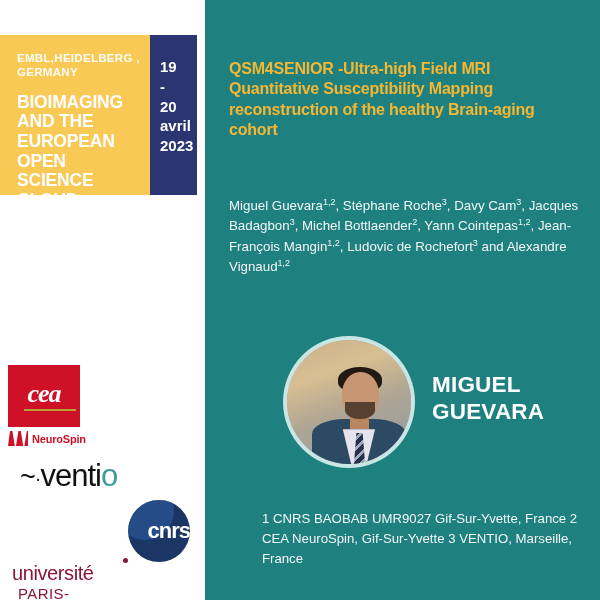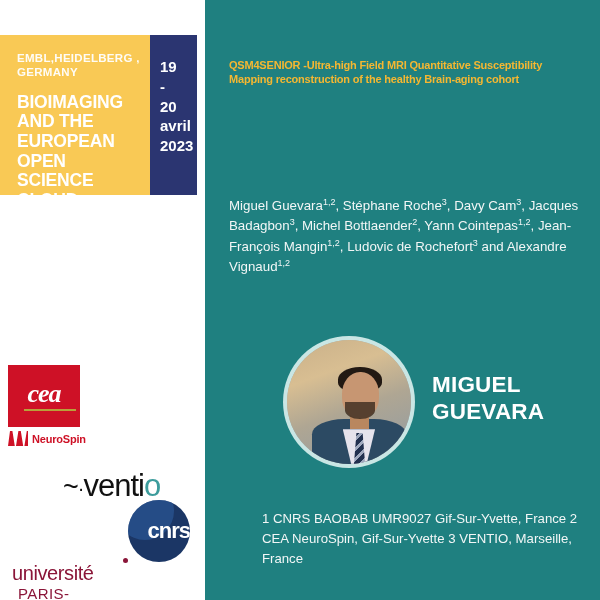--- a/index.html
+++ b/index.html
@@ -149,21 +149,21 @@
   .eosc-text{
     margin-top:4px;
     font-size:17px;
     font-weight:800;
     color:#1F7F7A;
     letter-spacing:-0.3px;
   }
   .eosc-text .life{ font-weight:500; }
 
   
-  .ventio-wrap{ left:20px; top:120px; width:170px;margin-left:43px; }
+  .ventio-wrap{ left:20px; top:110px; width:170px; }
   .ventio-text{
     font-size:31px;
     font-weight:400;
     color:#111111;
     letter-spacing:-1px;
     line-height:1;
     font-family:"Liberation Sans", sans-serif;
   }
   .ventio-text .tilde{ font-size:27px; }
   .ventio-text .dot{ font-size:20px; vertical-align:middle; }
@@ -221,21 +221,21 @@
     letter-spacing:-1px;
     font-family:"Liberation Sans", sans-serif;
   }
 
   
   .talk-title{
     position:absolute;
     left:229px; top:59px;
     width:345px;
     color:#F5B731;
-    font-size:11px;
+    font-size:16px;
     font-weight:800;
     line-height:1.27;
     letter-spacing:-0.2px;
   }
 
   
   .authors{
     position:absolute;
     left:229px; top:196px;
     width:350px;

